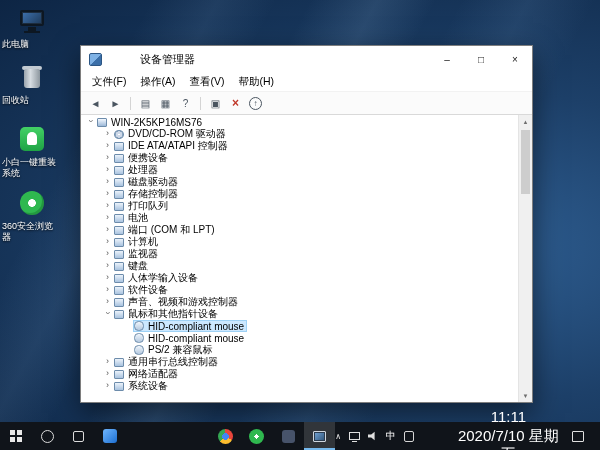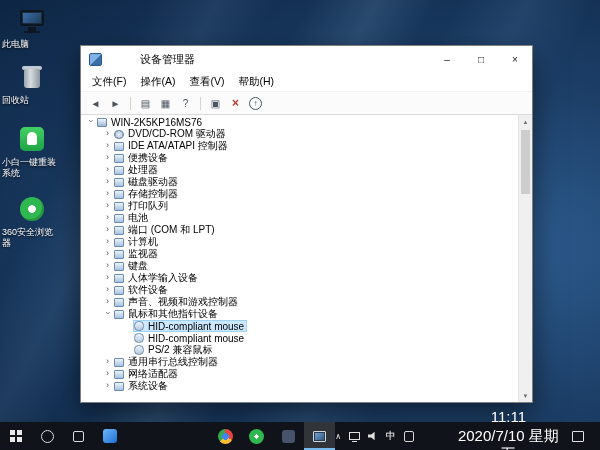--- a/index.html
+++ b/index.html
@@ -120,21 +120,21 @@
         <div class="can"></div>
       </div>
     <div>回收站</div>
   </div>
   <div class="dicon" style="top:126px">
     <div class="art ic-green-sq">
         <div class="sq"></div>
       </div>
     <div>小白一键重装系统</div>
   </div>
-  <div class="dicon" style="top:196px">
+  <div class="dicon" style="top:190px">
     <div class="art ic-360">
         <div class="cir"></div>
       </div>
     <div>360安全浏览器</div>
   </div>
 
   <div class="window">
     <div class="titlebar">
       <span class="ticon"></span>
       <span class="ttext">设备管理器</span>

